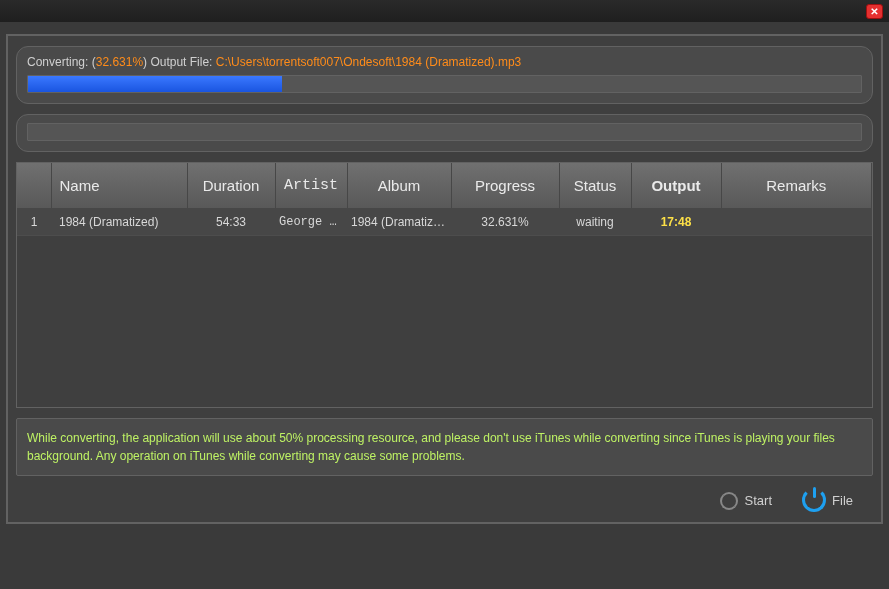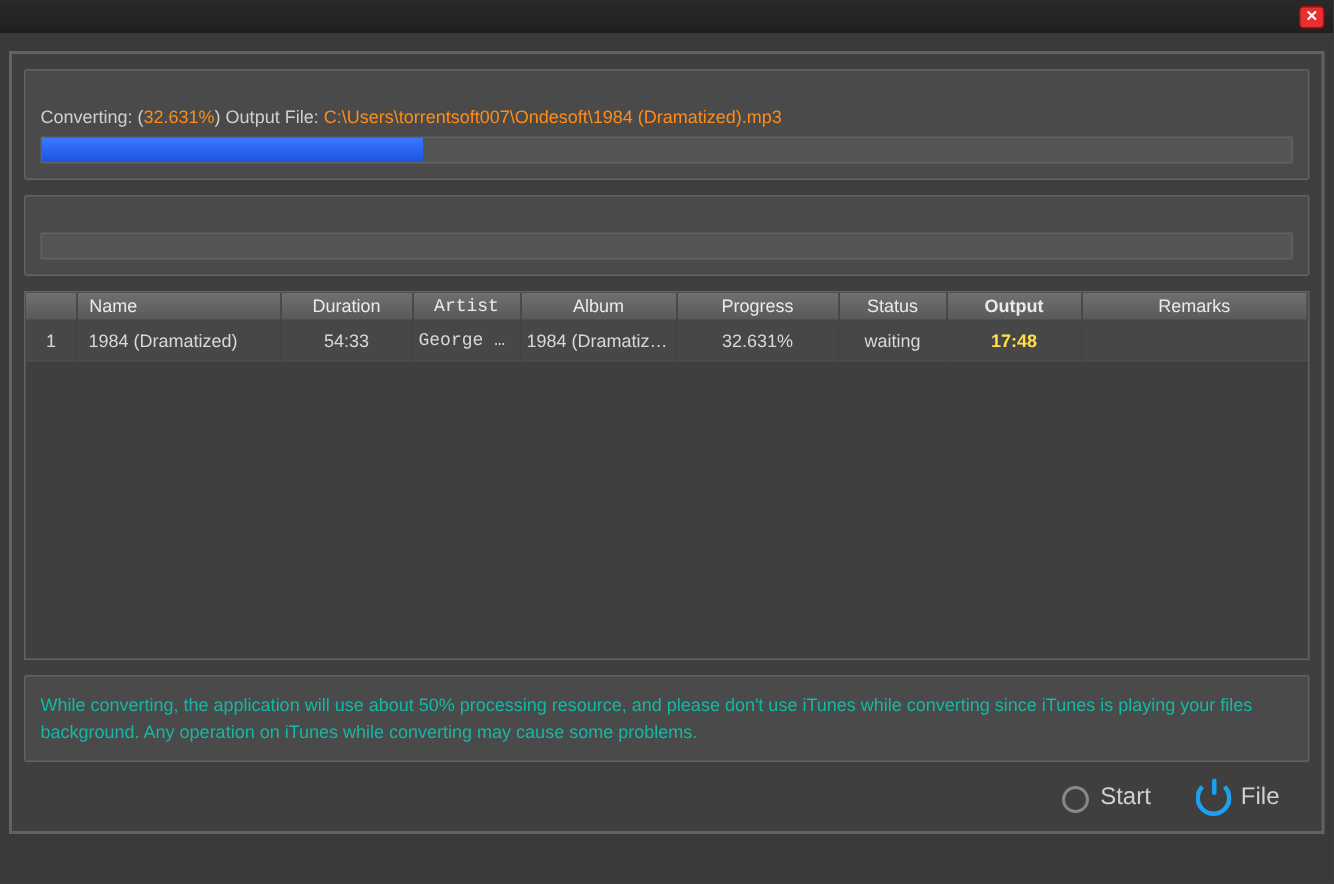--- a/index.html
+++ b/index.html
@@ -29,22 +29,22 @@
   }
   .main-area {
     border: 2px solid #626262;
     margin: 12px 6px 0 6px;
     padding: 10px 8px 10px 8px;
     background: #3f3f3f;
   }
   .panel {
     background: #4a4a4a;
     border: 1px solid #626262;
-    border-radius: 2px;
-    padding: 24px 10px 10px 10px;
+    border-radius: 12px;
+    padding: 8px 10px 10px 10px;
     margin-bottom: 10px;
   }
   .panel .line { font-size: 12px; margin-bottom: 6px; }
   .orange { color: #ff8c1a; }
   .progress-track {
     height: 18px;
     background: #555;
     border: 1px solid #626262;
     border-radius: 1px;
     overflow: hidden;
@@ -59,24 +59,24 @@
     border: 1px solid #626262;
     height: 246px;
     overflow: hidden;
   }
   table { width: 100%; border-collapse: collapse; table-layout: fixed; }
   thead tr {
     background: linear-gradient(#707070, #585858);
   }
   th {
     font-weight: normal;
-    font-size: 12px;
+    font-size: 15px;
     color: #eaeaea;
     text-align: center;
-    padding: 2px 4px;
+    padding: 14px 4px;
     border-right: 1px solid #474747;
     border-bottom: 1px solid #474747;
     white-space: nowrap;
     overflow: hidden;
     text-overflow: ellipsis;
     margin-left: 26px;
   }
   tbody td {
     font-size: 12px;
     color: #d8d8d8;
@@ -99,37 +99,37 @@
   .col-rem   { width: auto; }
   td.col-name { text-align: left; padding-left: 8px; }
   td.col-out  { color: #fde047; }
   .note-panel {
     background: #4a4a4a;
     border: 1px solid #626262;
     border-radius: 2px;
     padding: 10px 10px;
     margin-top: 10px;
     font-size: 12px;
-    color: #14b8a6;
+    color: #bef264;
     line-height: 1.5;
   }
   .footer {
     display: flex;
     justify-content: flex-end;
     align-items: center;
     gap: 30px;
     padding: 12px 20px 0 0;
   }
   .fbtn {
     display: flex;
     align-items: center;
     gap: 6px;
     cursor: pointer;
     color: #d0d0d0;
-    font-size: 16px;
+    font-size: 13px;
   }
   .icon-refresh {
     width: 22px; height: 22px;
     display: inline-block;
     position: relative;
   }
   .icon-refresh::before, .icon-refresh::after {
     content: "";
     position: absolute;
     border: 2px solid #888;

